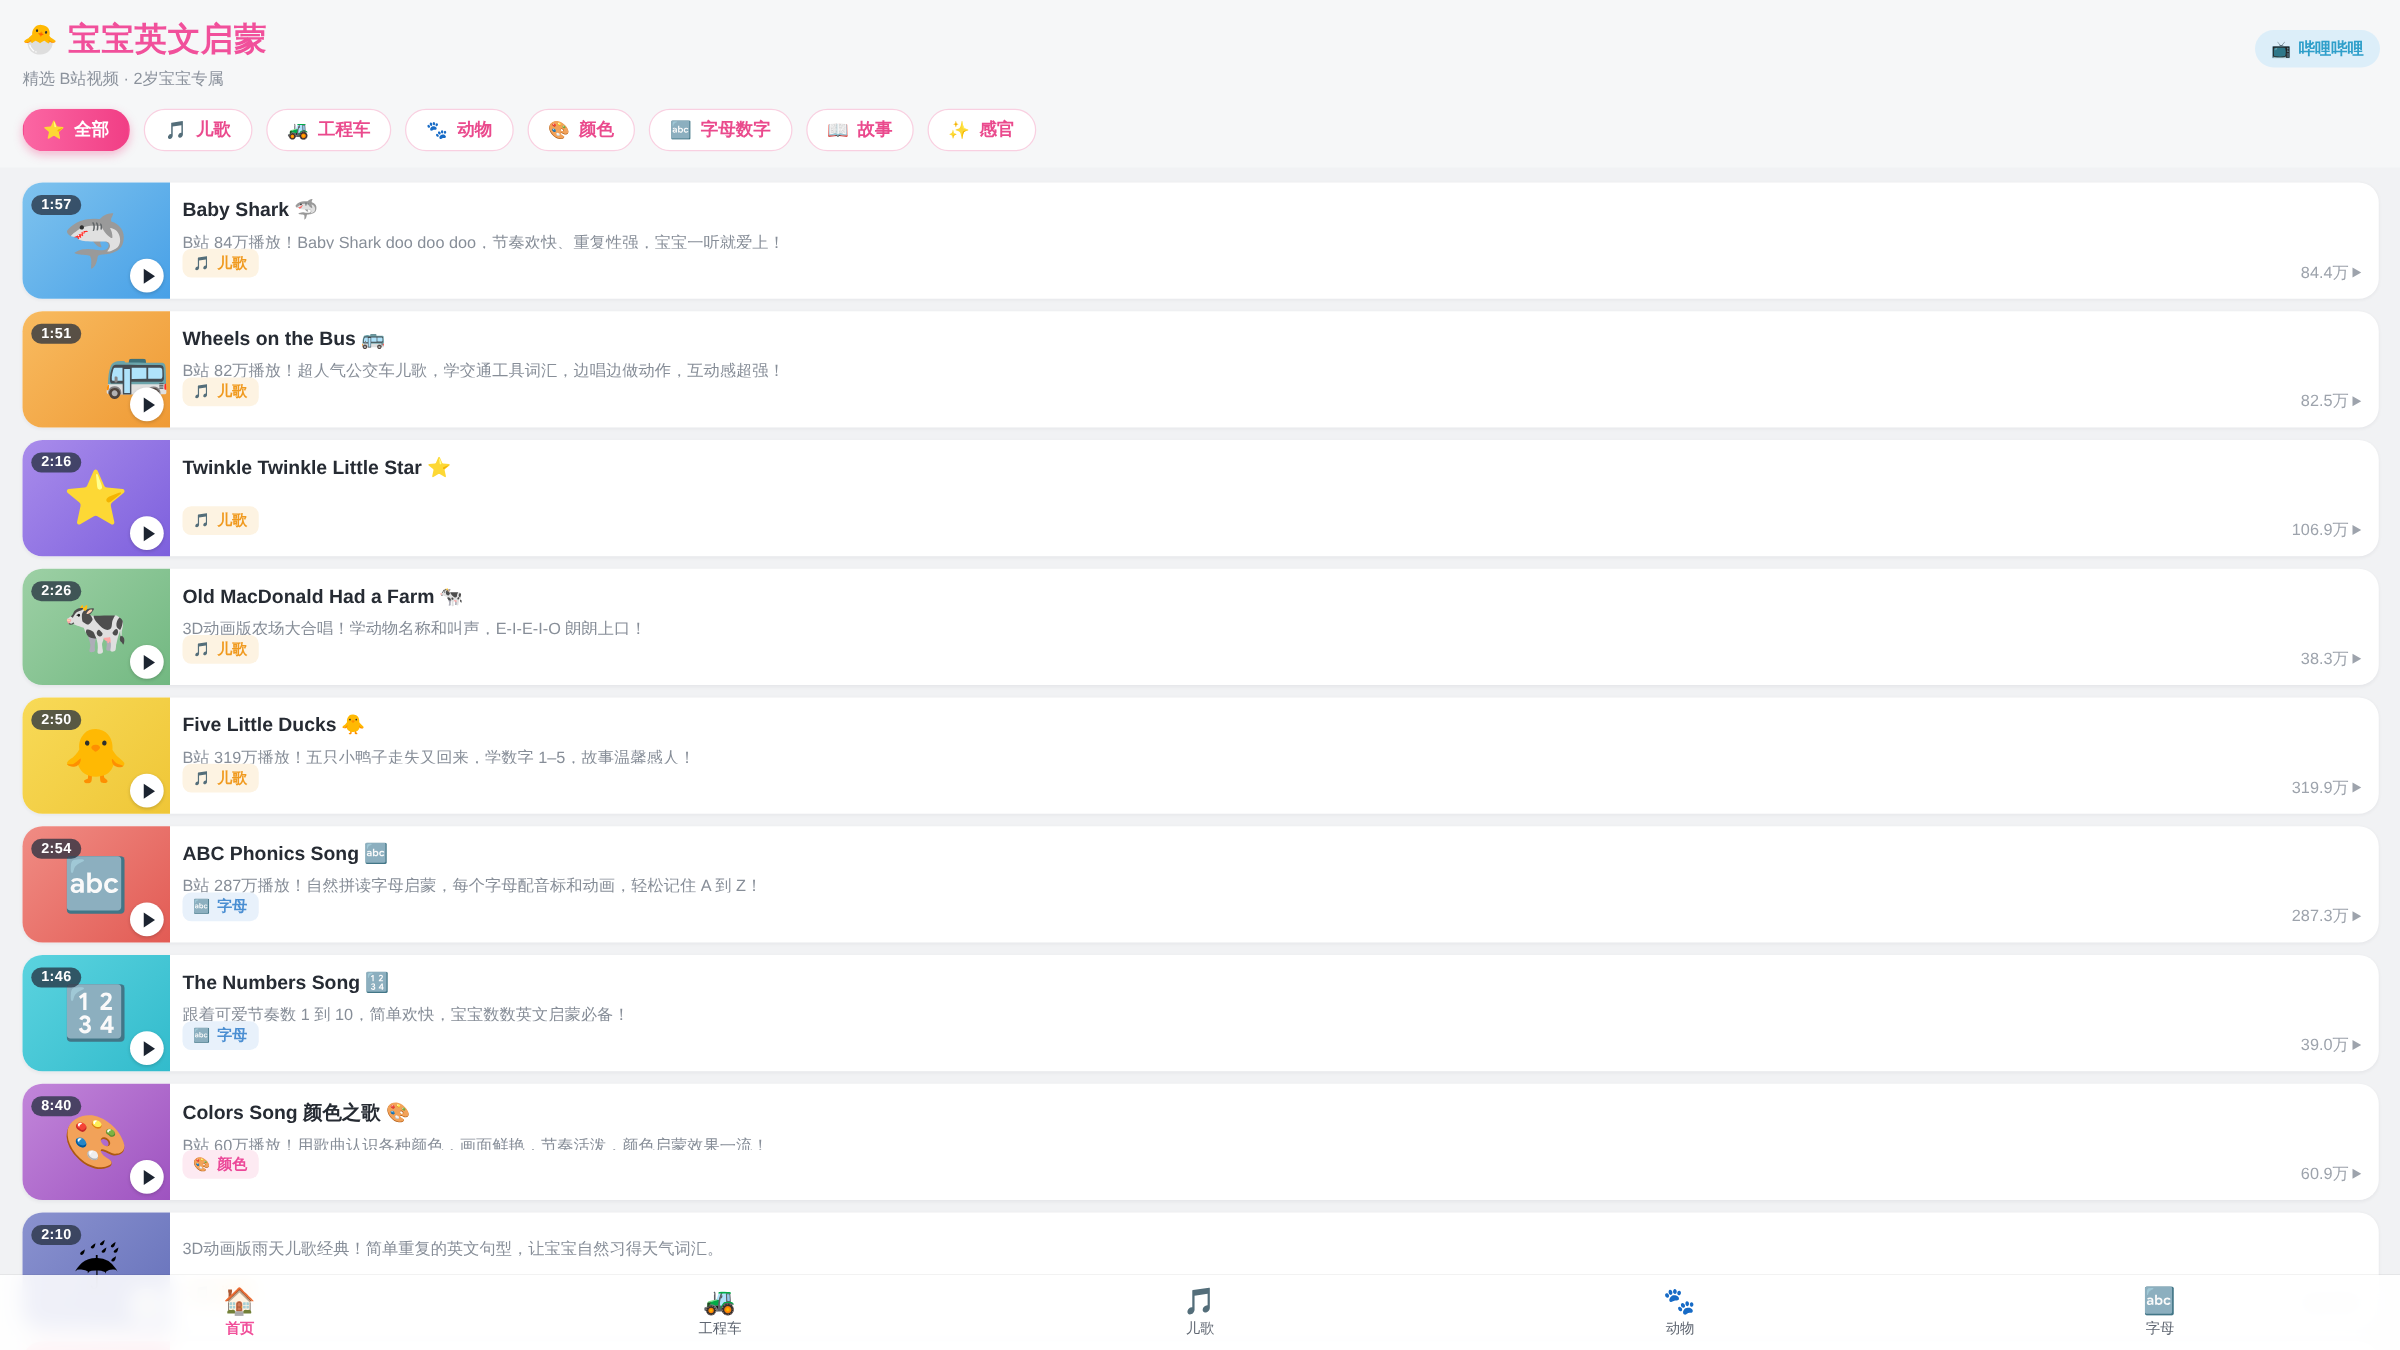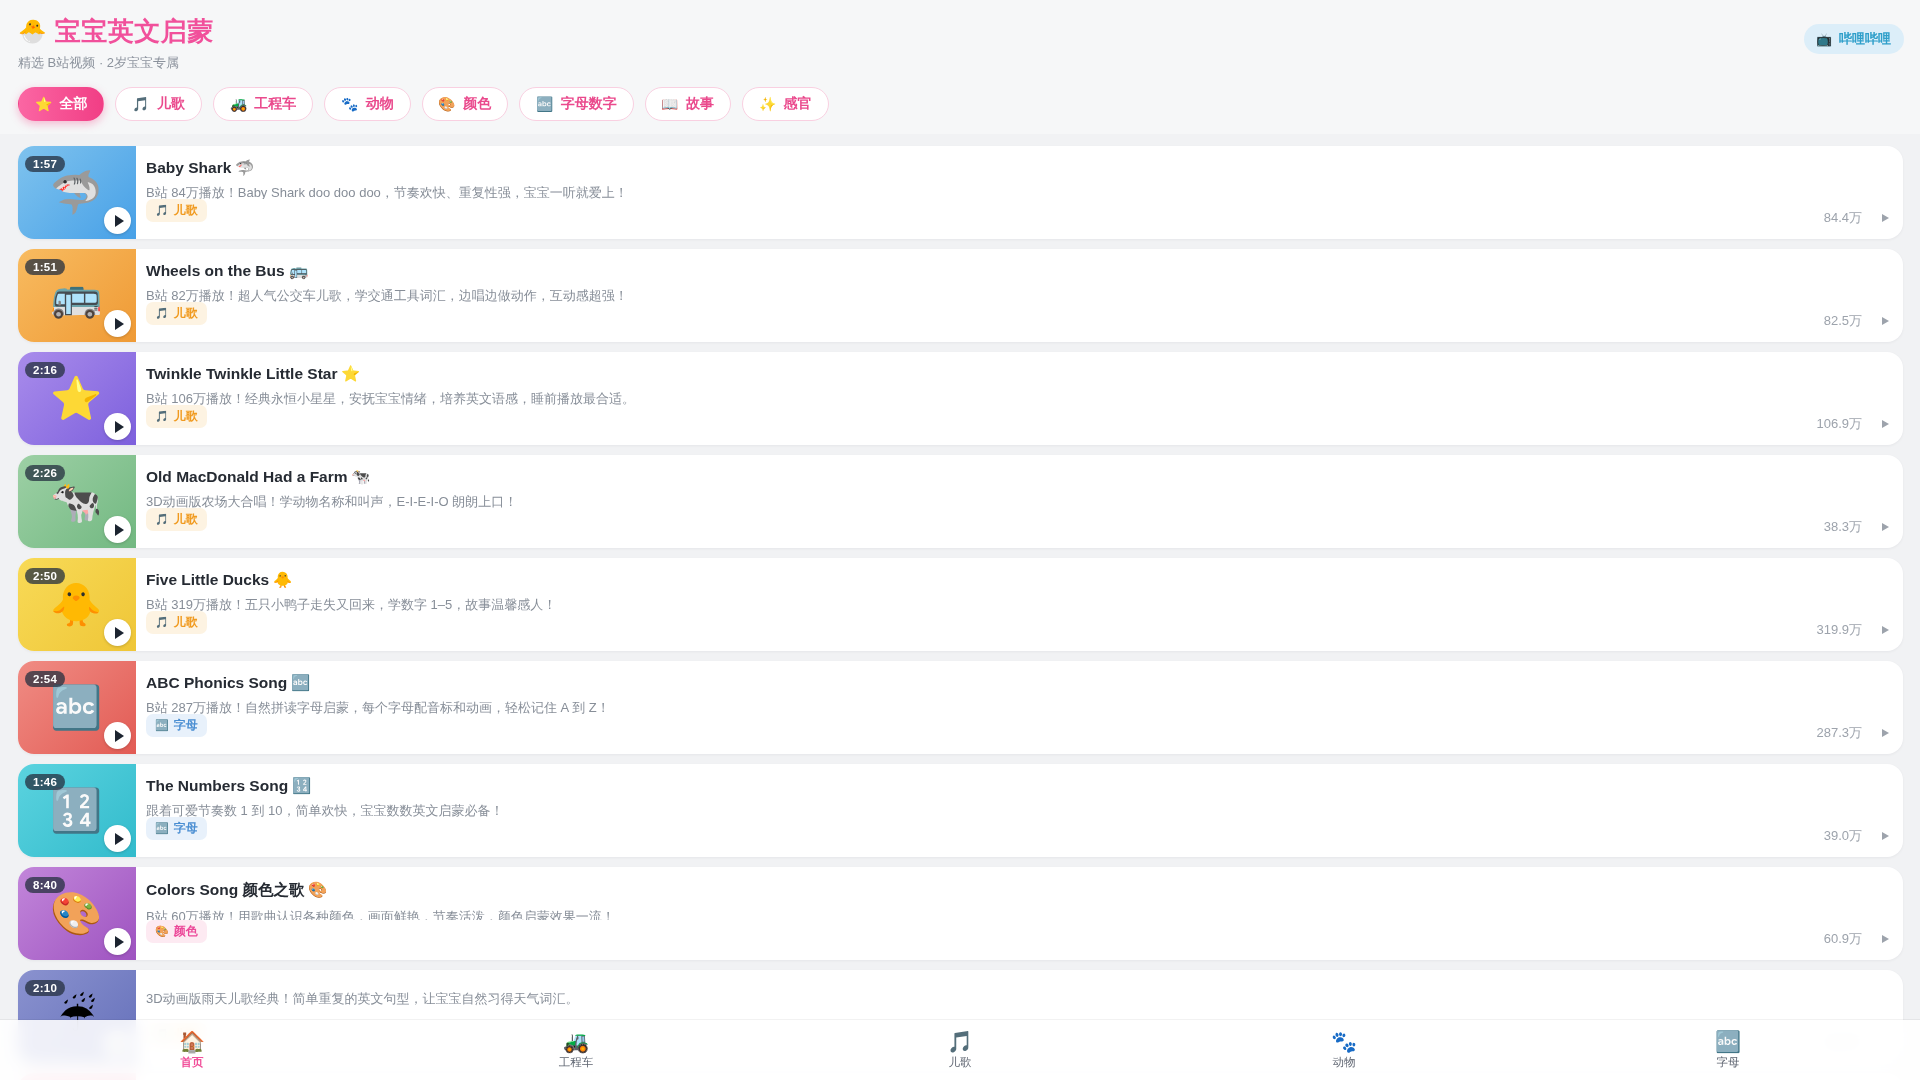--- a/index.html
+++ b/index.html
@@ -77,21 +77,21 @@
   .v-desc { margin-top: 7px; font-size: 13px; color: #878e98; white-space: nowrap; overflow: hidden; }
   .v-tag {
     margin-top: auto; align-self: flex-start;
     display: inline-flex; align-items: center; gap: 5px;
     font-size: 12px; font-weight: 600;
     padding: 3px 9px; border-radius: 7px;
   }
   .v-tag .tag-ic { font-size: 11px; }
   .plays {
     position: absolute; right: 14px; bottom: 12px;
-    display: flex; align-items: center; gap: 20px;
+    display: flex; align-items: center; gap: 3px;
     font-size: 13px; color: #9da3ac;
   }
   .plays .arrow {
     width: 0; height: 0; display: inline-block;
     border-left: 7px solid #9da3ac;
     border-top: 4.5px solid transparent;
     border-bottom: 4.5px solid transparent;
   }
   
   .bottom-nav {
@@ -182,21 +182,21 @@
         <span class="tag-label">儿歌</span>
       </span>
     </div>
     <span class="plays">
       <span class="plays-num">84.4万</span>
       <i class="arrow"></i>
     </span>
   </article>
 
   <article class="card">
-    <div class="thumb" style="background: linear-gradient(135deg, rgb(248, 187, 96), rgb(239, 154, 53));">
+    <div class="thumb" style="background: linear-gradient(135deg, rgb(248, 187, 96), rgb(239, 154, 53)); justify-content: flex-end;">
       <span class="dur">1:51</span>
       <span class="thumb-emoji">🚌</span>
       <span class="play">
         <span class="play-tri"></span>
       </span>
     </div>
     <div class="info">
       <div class="v-title">Wheels on the Bus 🚌</div>
       <div class="v-desc">B站 82万播放！超人气公交车儿歌，学交通工具词汇，边唱边做动作，互动感超强！</div>
       <span class="v-tag" style="background: rgb(253, 243, 226); color: rgb(240, 154, 31);">
@@ -213,21 +213,20 @@
   <article class="card">
     <div class="thumb" style="background: linear-gradient(135deg, rgb(169, 140, 235), rgb(125, 96, 221));">
       <span class="dur">2:16</span>
       <span class="thumb-emoji">⭐</span>
       <span class="play">
         <span class="play-tri"></span>
       </span>
     </div>
     <div class="info">
       <div class="v-title">Twinkle Twinkle Little Star ⭐</div>
-      <div class="v-desc">B站 106万播放！经典永恒小星星，安抚宝宝情绪，培养英文语感，睡前播放最合适。</div>
       <span class="v-tag" style="background: rgb(253, 243, 226); color: rgb(240, 154, 31);">
         <span class="tag-ic">🎵</span>
         <span class="tag-label">儿歌</span>
       </span>
     </div>
     <span class="plays">
       <span class="plays-num">106.9万</span>
       <i class="arrow"></i>
     </span>
   </article>

